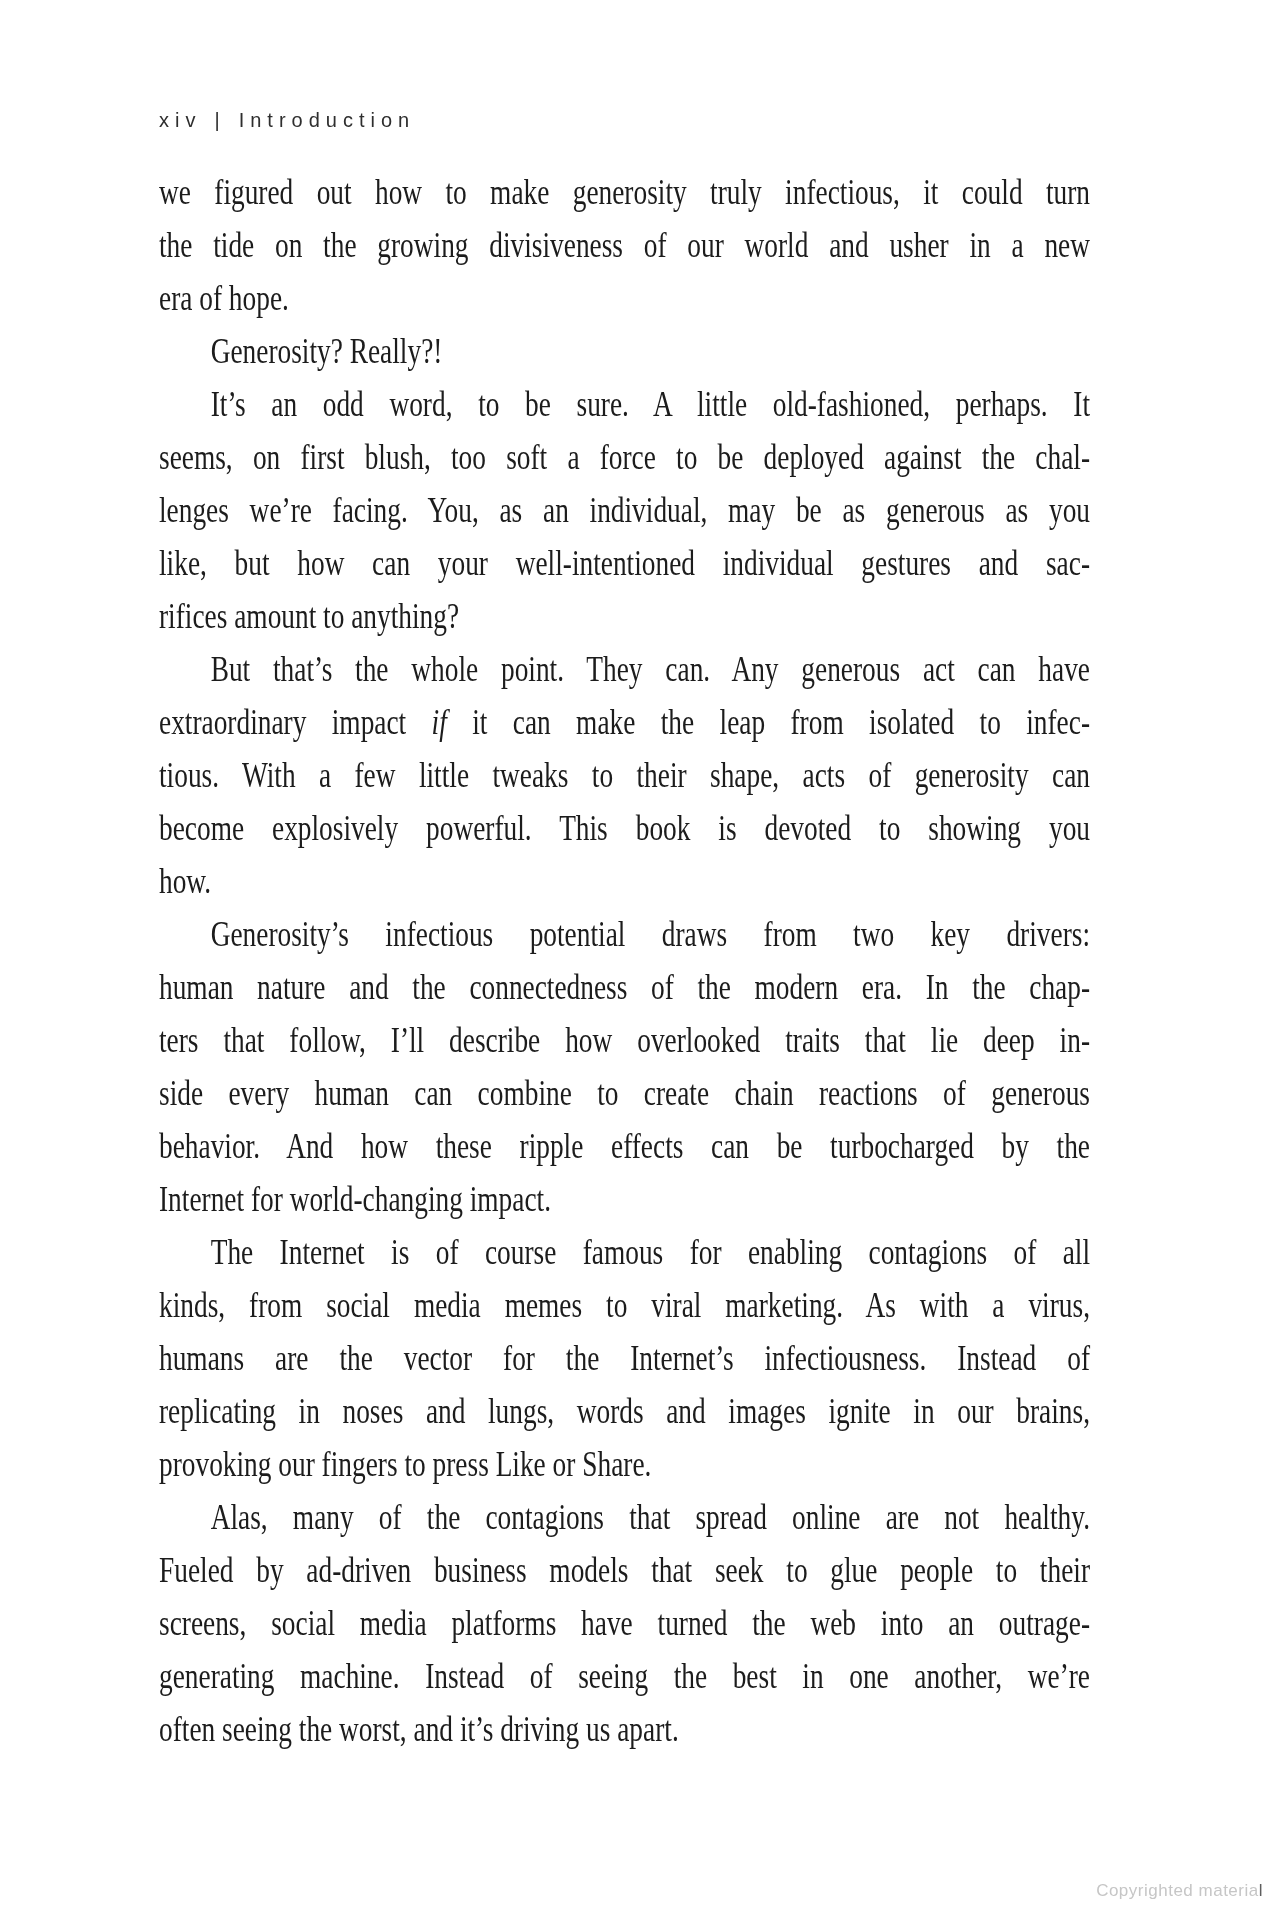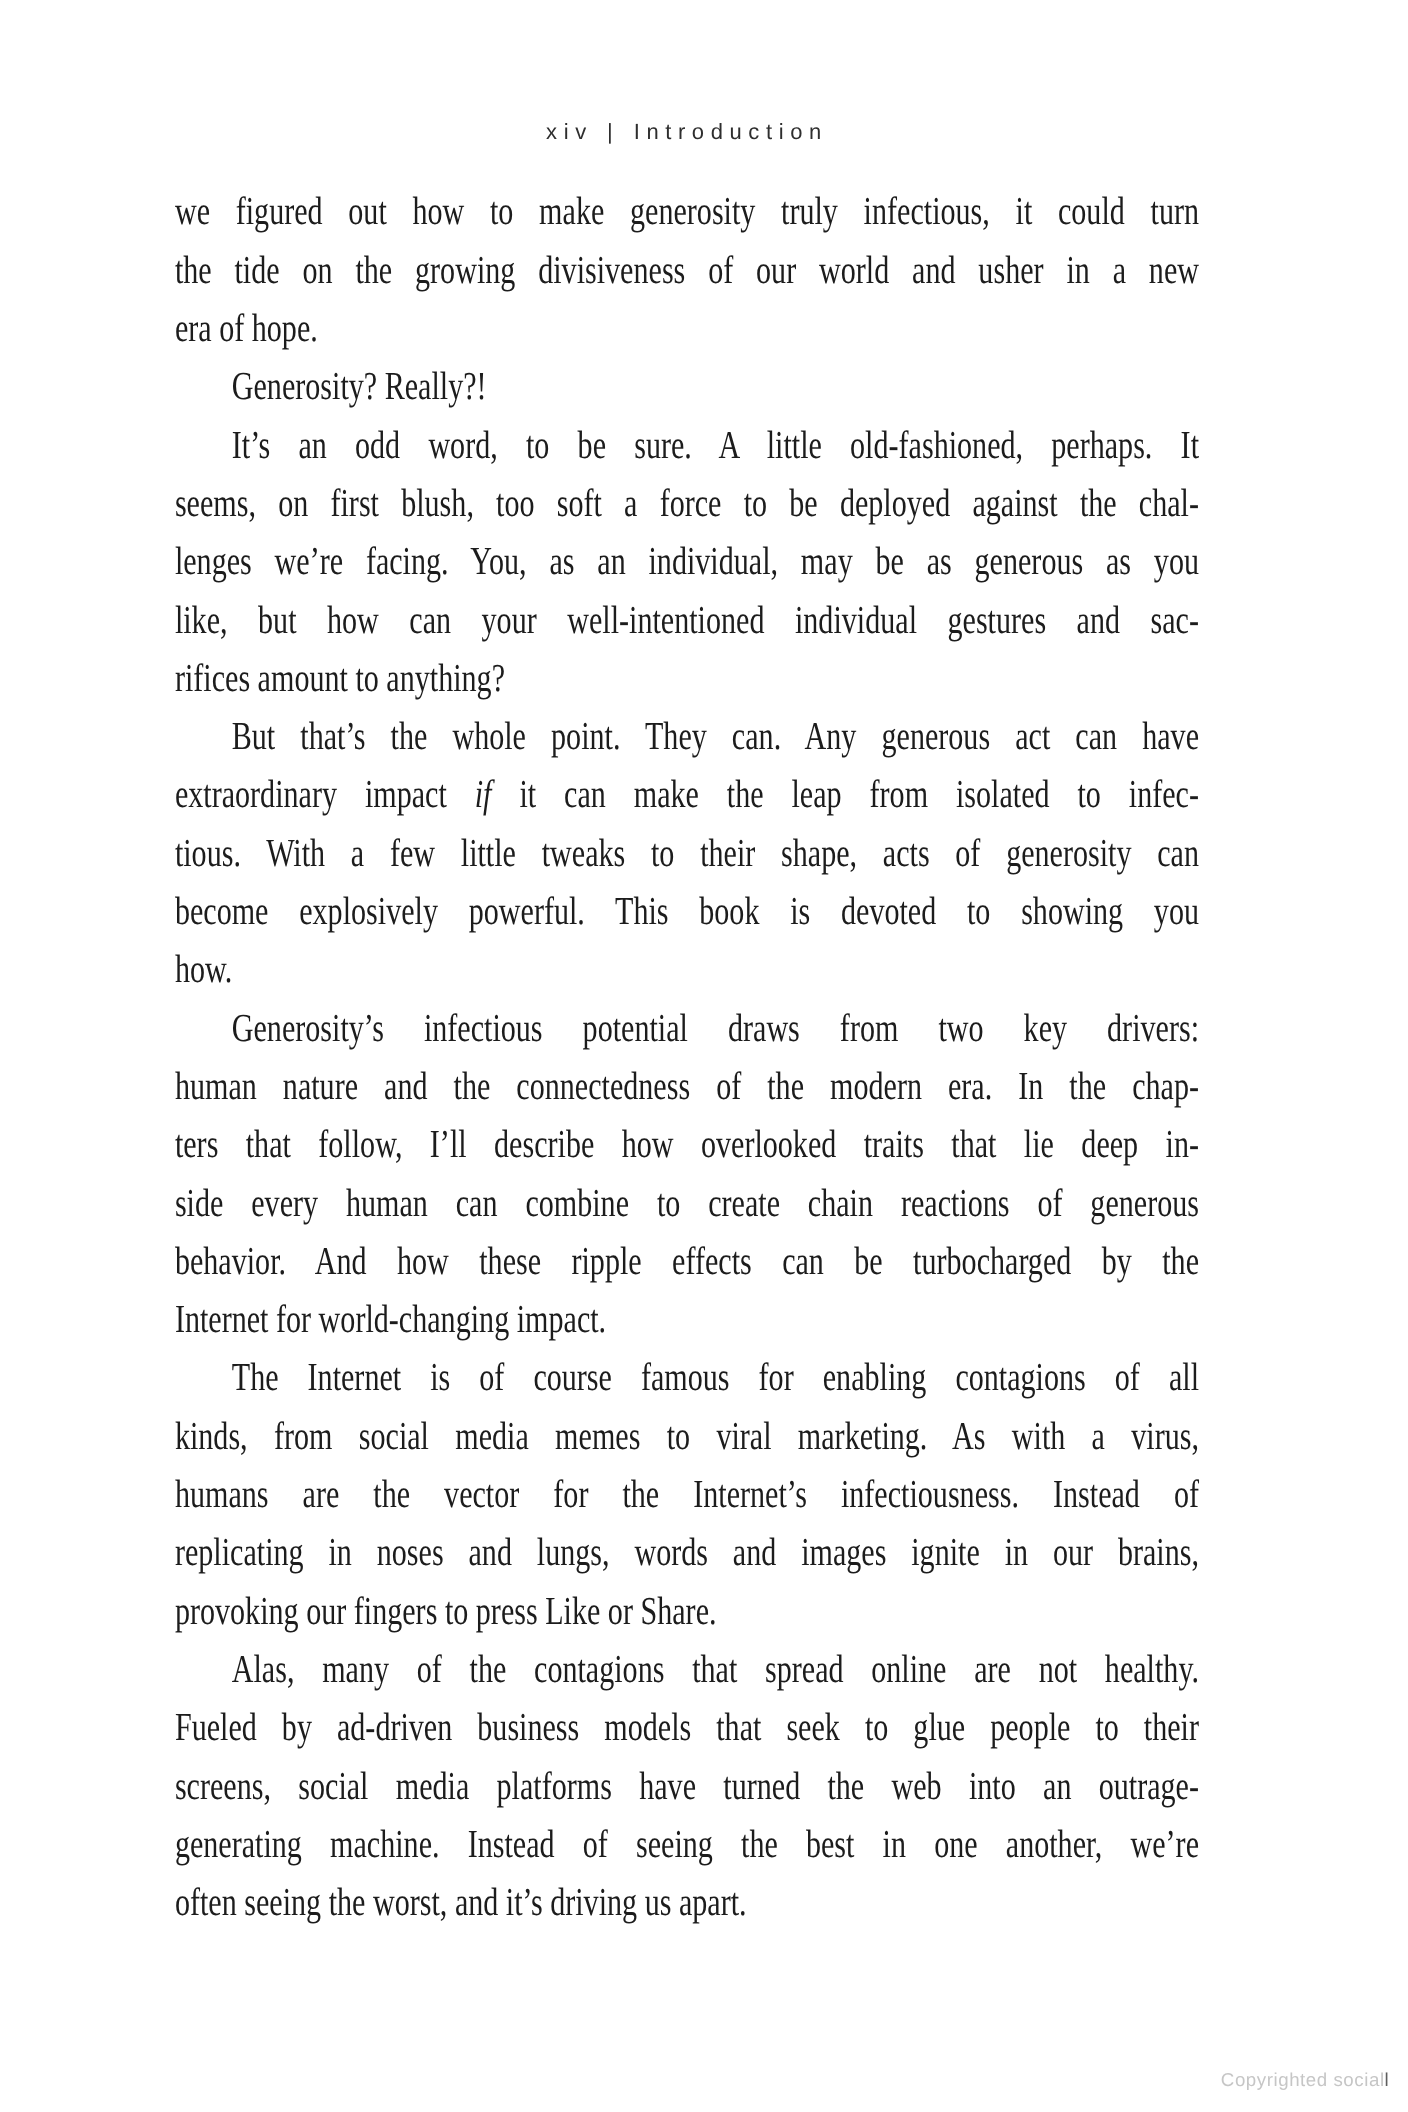--- a/index.html
+++ b/index.html
@@ -10,21 +10,21 @@
     --wmdark:#5e5e5e;
   }
   html,body{margin:0;padding:0;}
   body{
     width:1280px;height:1920px;position:relative;overflow:hidden;
     background:var(--bg);
     font-family:"Liberation Serif",serif;
   }
   .running-head{
     position:absolute;left:159px;top:106px;width:931px;
-    text-align:center;
+    text-align:left;
     font-family:"Liberation Sans",sans-serif;
     font-size:20px;line-height:28px;
     letter-spacing:6px;
     color:var(--header);
     white-space:nowrap;
   }
   .running-head .sep{margin:0 13px;font-weight:400;}
   .text-block{
     position:absolute;left:159px;top:166px;width:1225px;
     transform:scaleX(0.76);transform-origin:0 0;
@@ -97,14 +97,14 @@
     <div class="paragraph">
       <div class="line indent">Alas, many of the contagions that spread online are not healthy.</div>
       <div class="line">Fueled by ad-driven business models that seek to glue people to their</div>
       <div class="line">screens, social media platforms have turned the web into an outrage-</div>
       <div class="line">generating machine. Instead of seeing the best in one another, we’re</div>
       <div class="line last">often seeing the worst, and it’s driving us apart.</div>
     </div>
   </main>
 
 <div class="watermark">
-  <span>Copyrighted social</span><span class="wm-dark">l</span>
+  <span>Copyrighted materia</span><span class="wm-dark">l</span>
 </div>
 
 </body></html>

